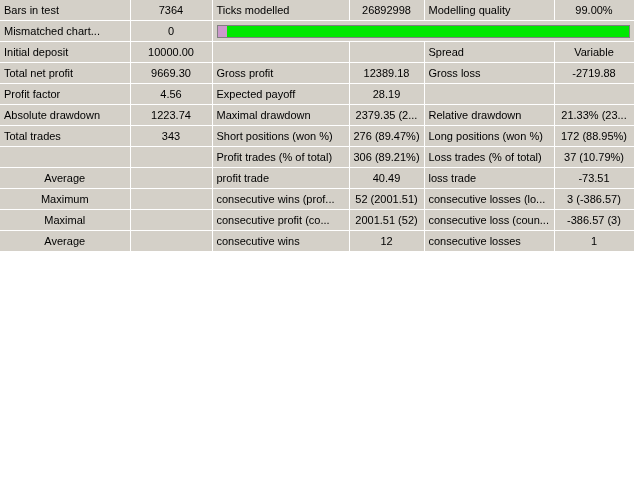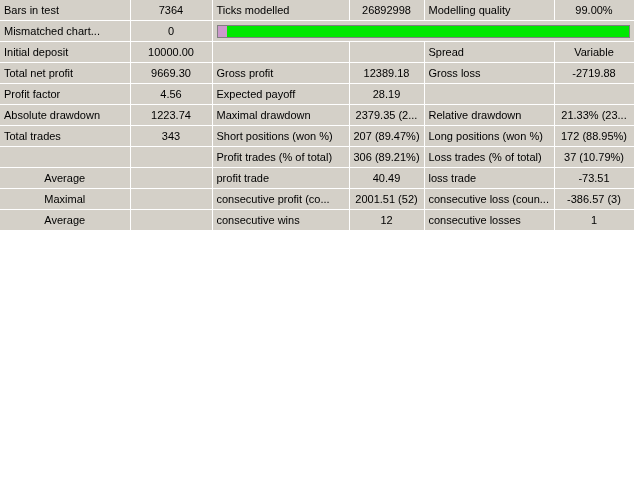--- a/index.html
+++ b/index.html
@@ -134,39 +134,47 @@
         <td class="value">1223.74</td>
         <td class="label">Maximal drawdown</td>
         <td class="value">2379.35 (2...</td>
         <td class="label">Relative drawdown</td>
         <td class="value">21.33% (23...</td>
       </tr>
       <tr>
         <td class="label">Total trades</td>
         <td class="value">343</td>
         <td class="label">Short positions (won %)</td>
-        <td class="value">207 (89.47%)</td>
+        <td class="value">276 (89.47%)</td>
         <td class="label">Long positions (won %)</td>
         <td class="value">172 (88.95%)</td>
       </tr>
       <tr>
         <td class="label"></td>
         <td class="value"></td>
         <td class="label">Profit trades (% of total)</td>
         <td class="value">306 (89.21%)</td>
         <td class="label">Loss trades (% of total)</td>
         <td class="value">37 (10.79%)</td>
       </tr>
       <tr>
         <td class="value">Average</td>
         <td class="value"></td>
         <td class="label">profit trade</td>
         <td class="value">40.49</td>
         <td class="label">loss trade</td>
         <td class="value">-73.51</td>
+      </tr>
+      <tr>
+        <td class="value">Maximum</td>
+        <td class="value"></td>
+        <td class="label">consecutive wins (prof...</td>
+        <td class="value">52 (2001.51)</td>
+        <td class="label">consecutive losses (lo...</td>
+        <td class="value">3 (-386.57)</td>
       </tr>
       <tr>
         <td class="value">Maximal</td>
         <td class="value"></td>
         <td class="label">consecutive profit (co...</td>
         <td class="value">2001.51 (52)</td>
         <td class="label">consecutive loss (coun...</td>
         <td class="value">-386.57 (3)</td>
       </tr>
       <tr>

